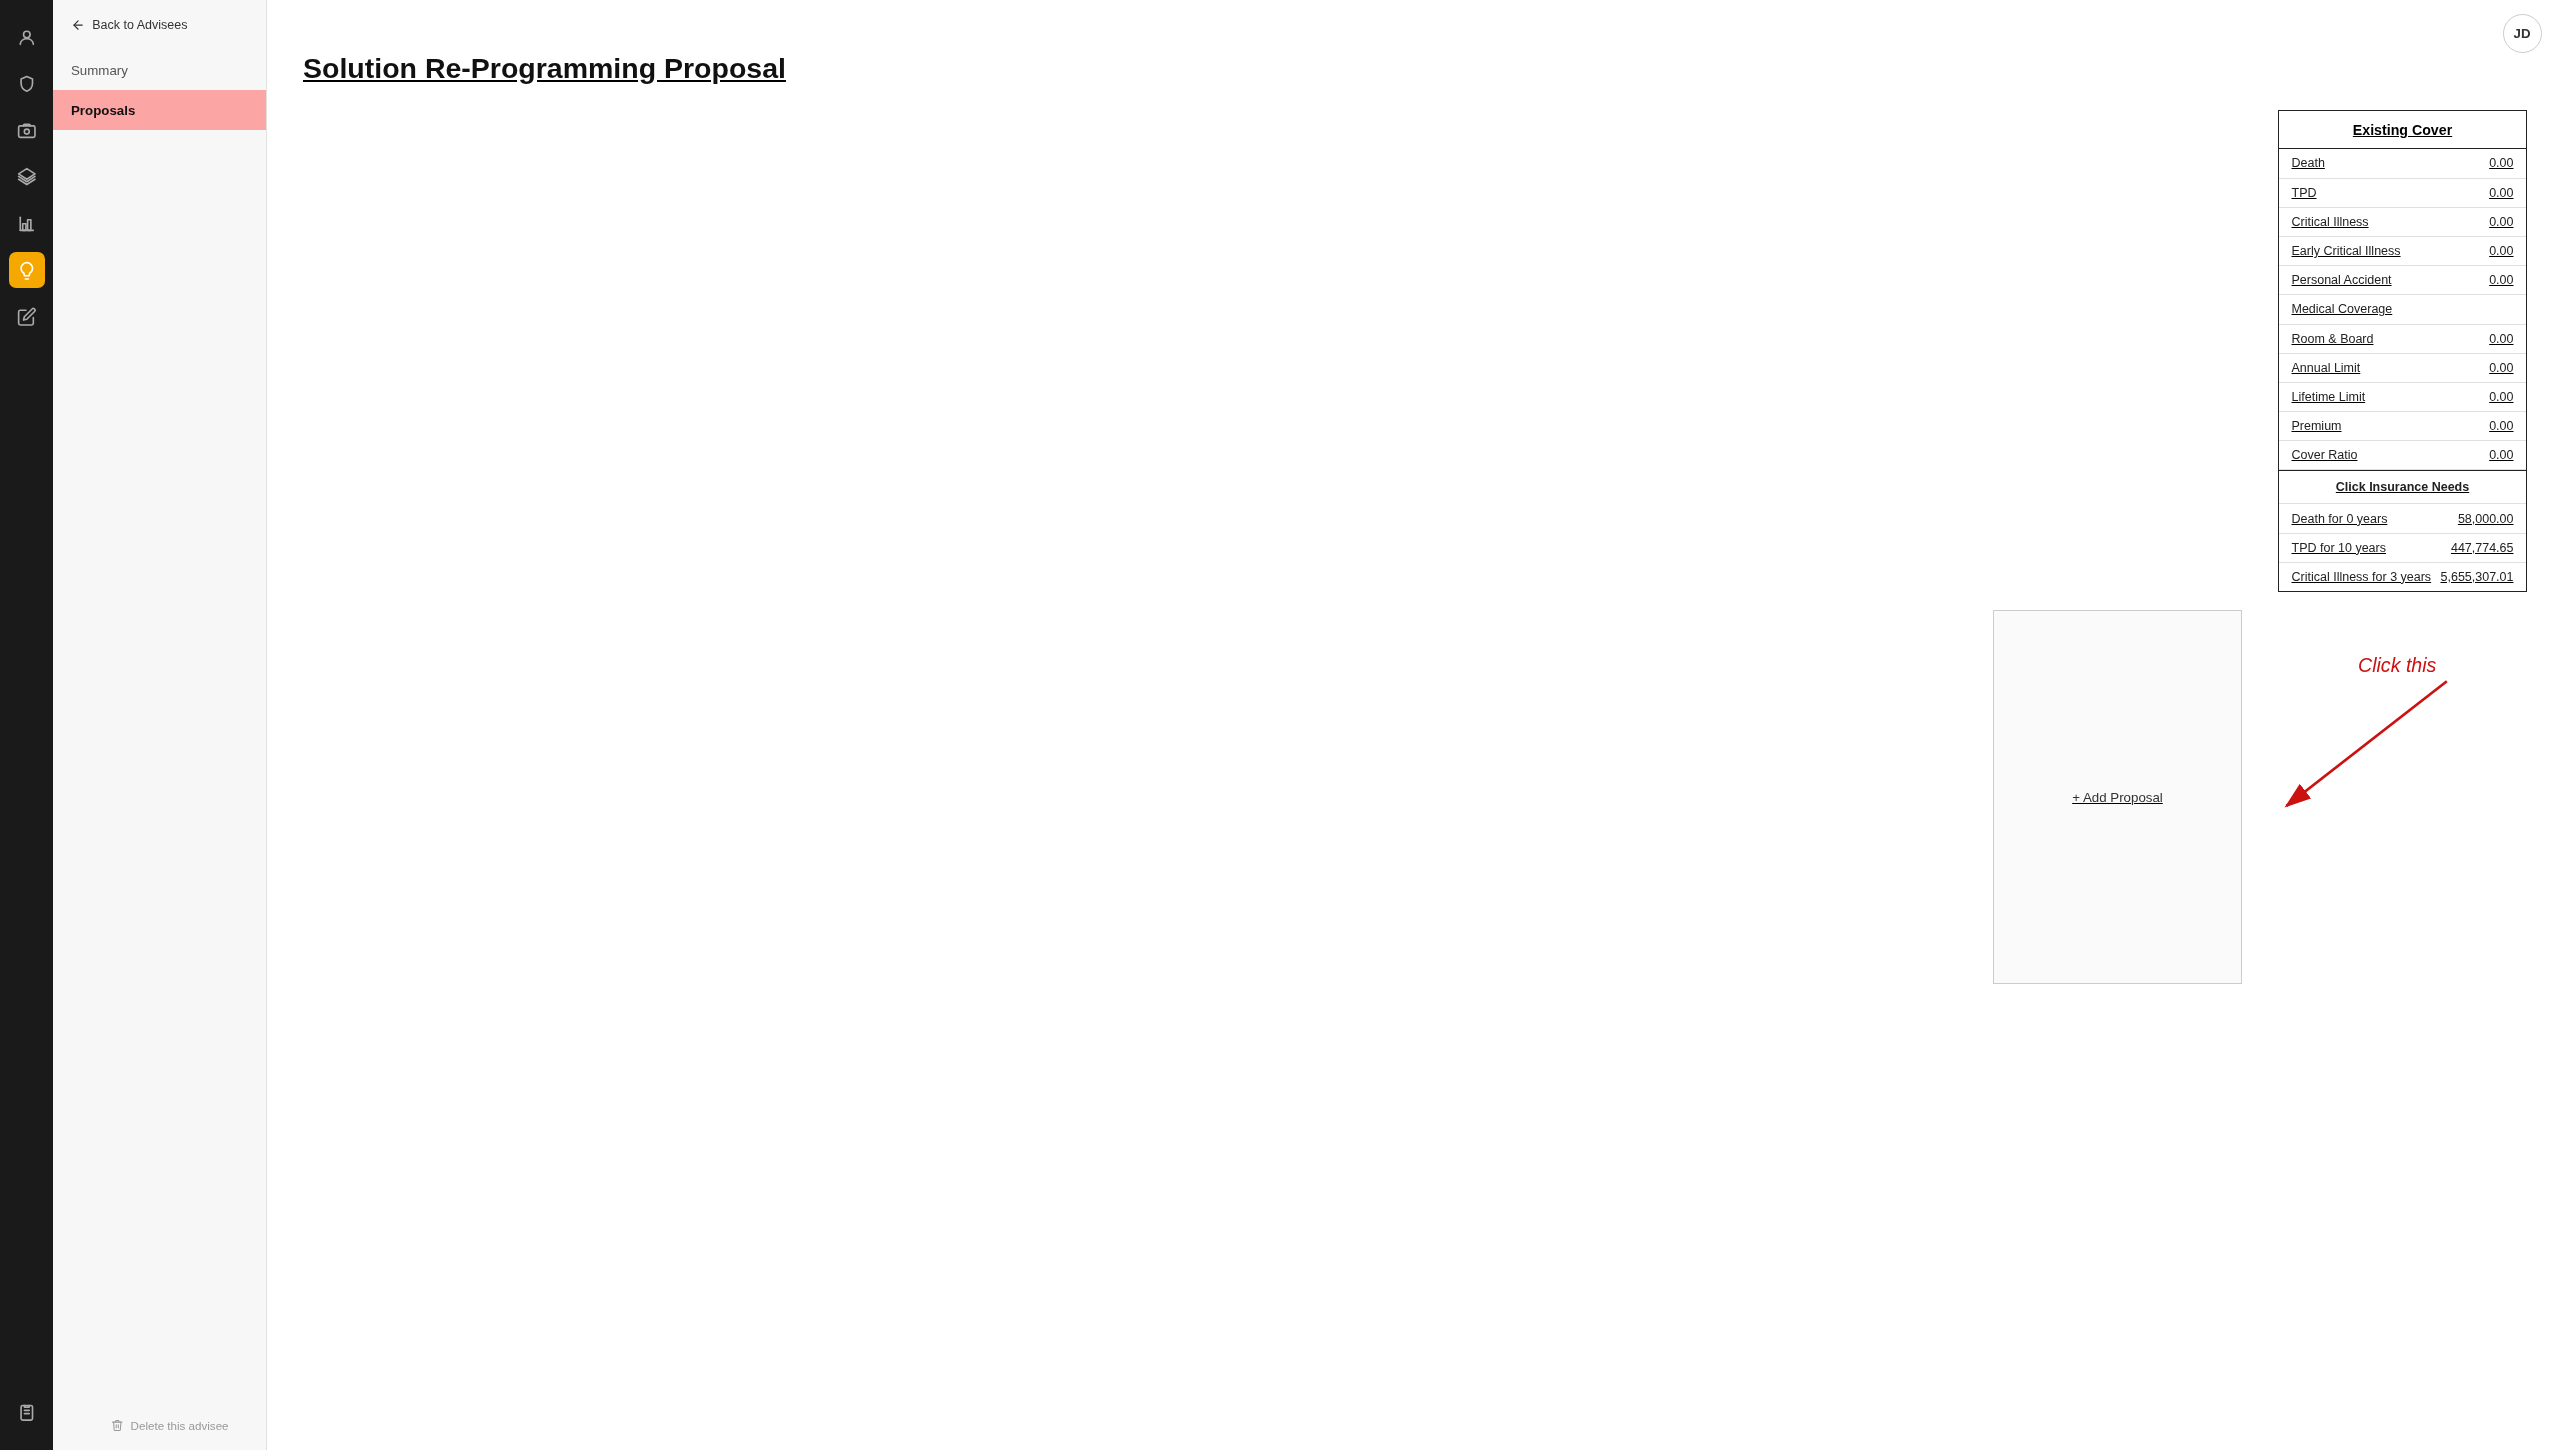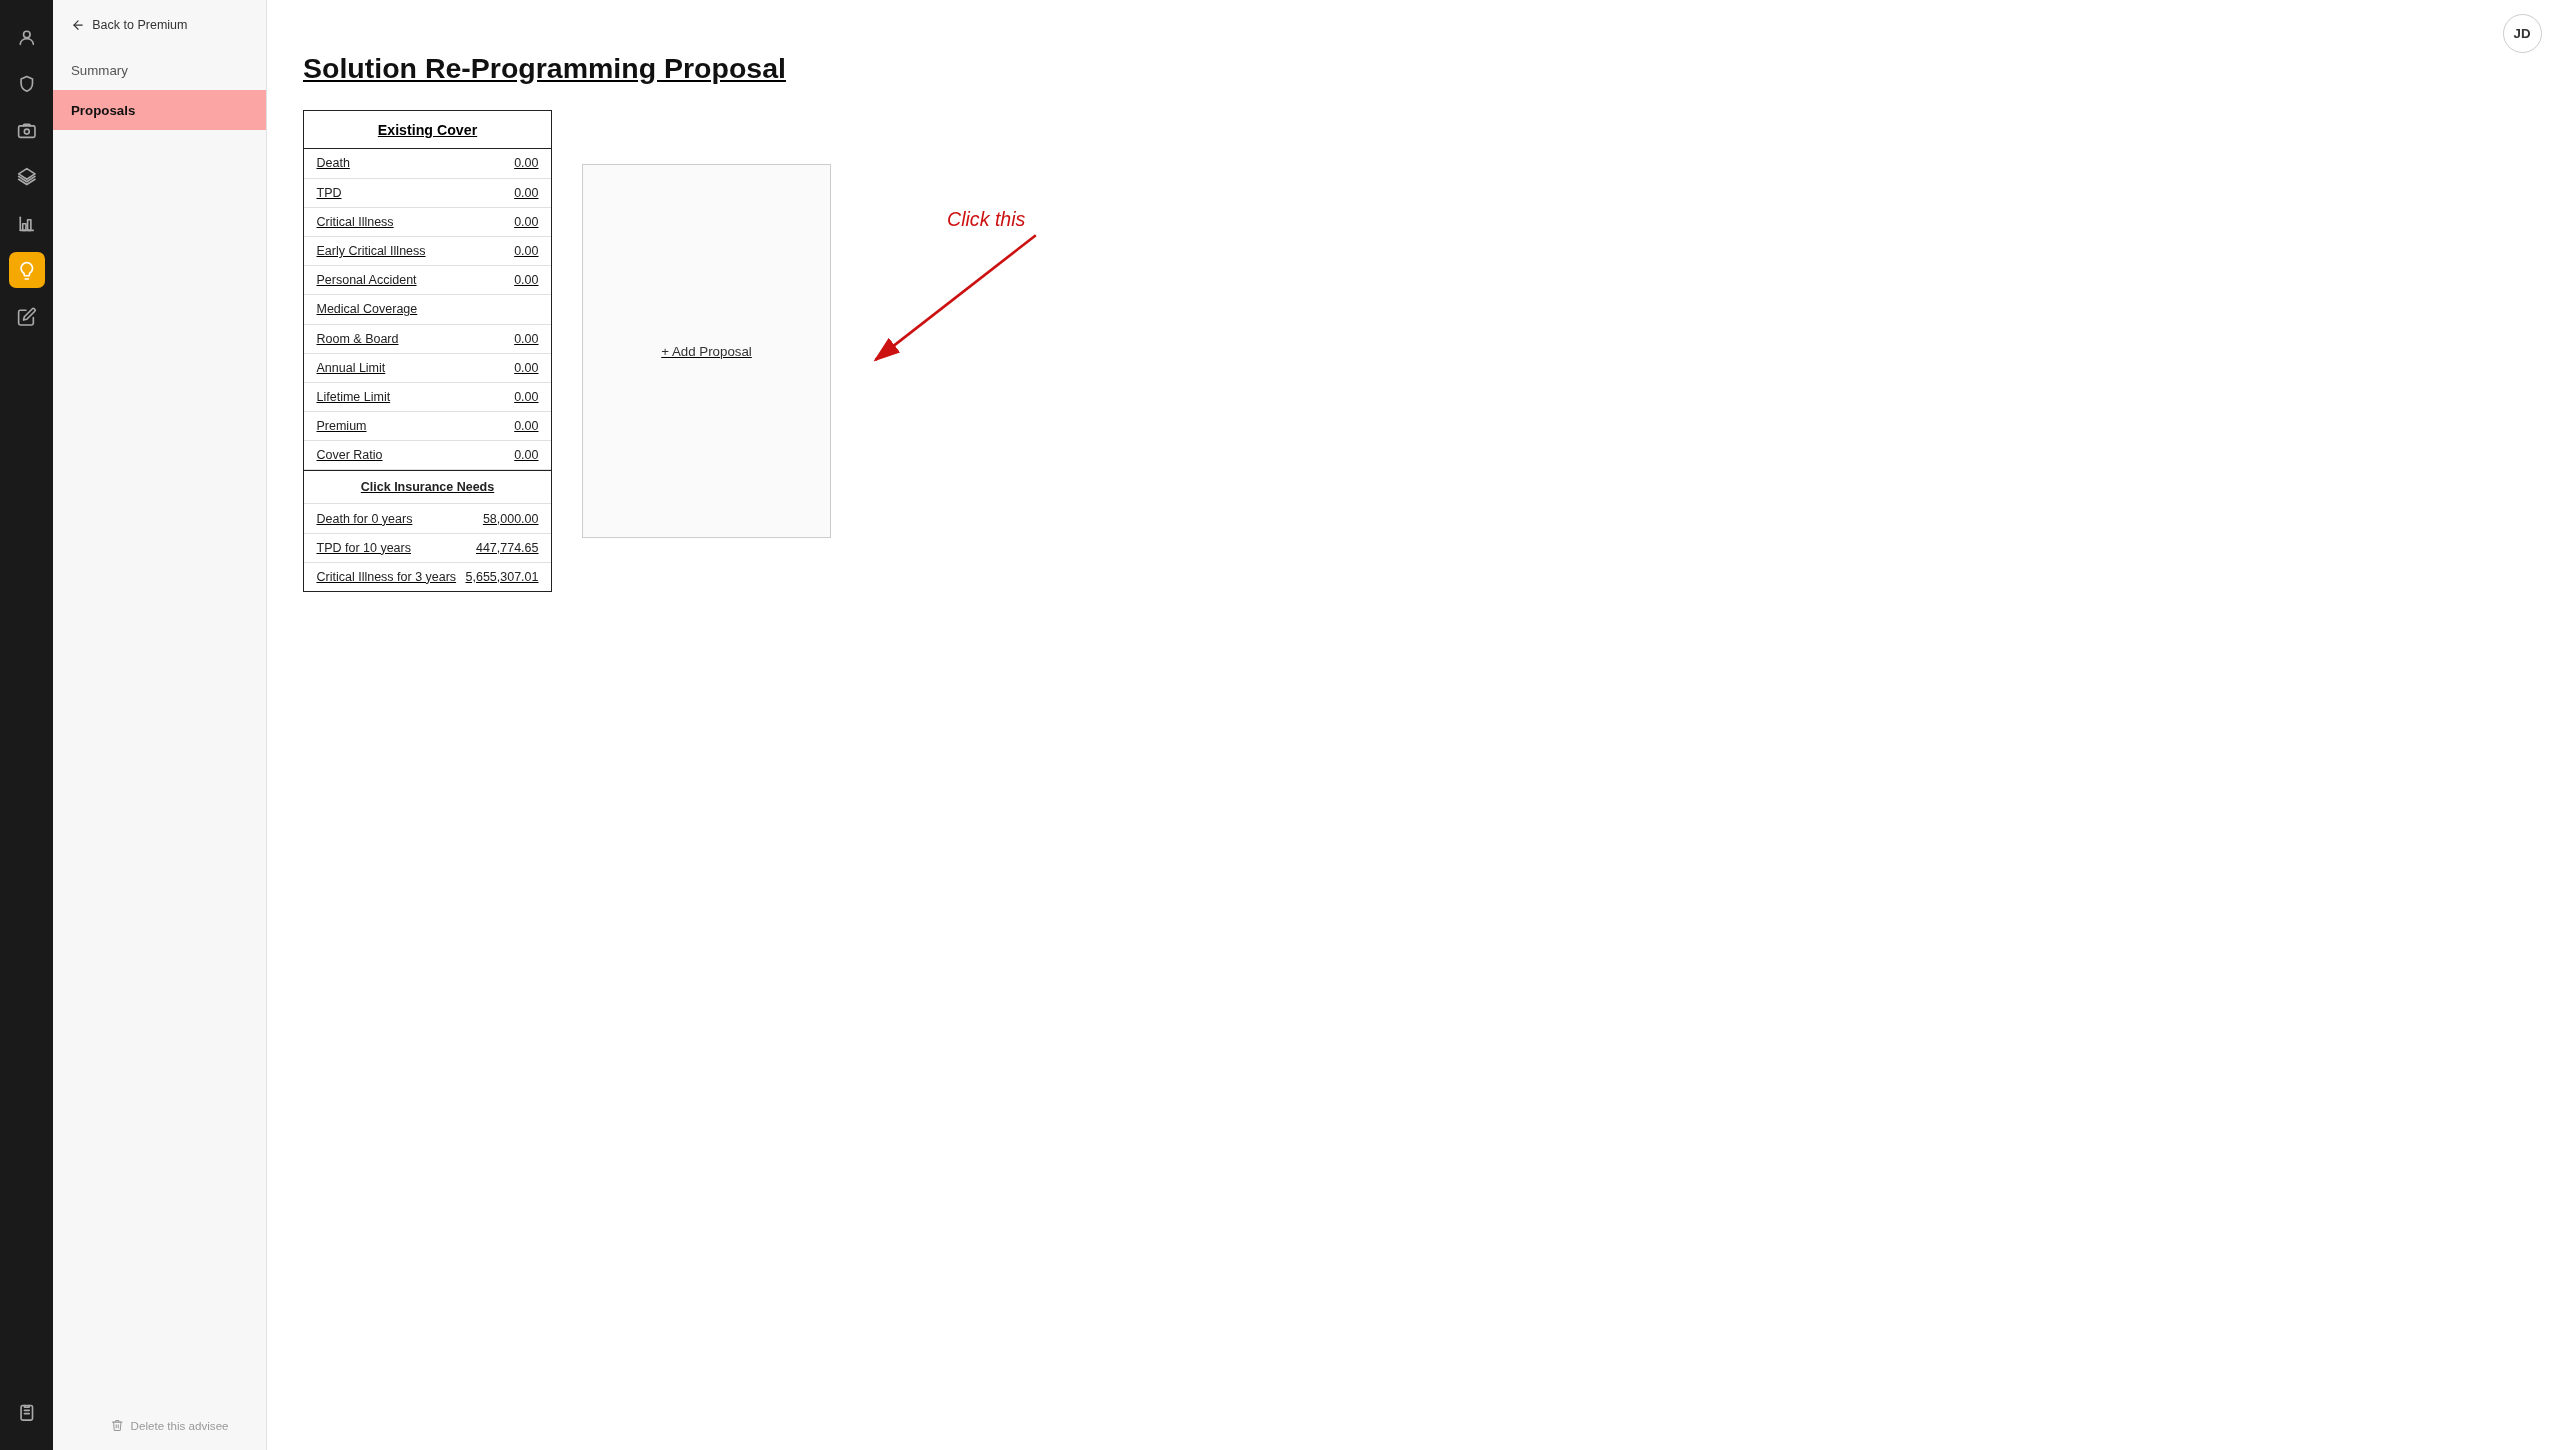--- a/index.html
+++ b/index.html
@@ -114,22 +114,23 @@
     .page-title {
       font-size: 28.5px;
       font-weight: 700;
       margin-bottom: 25px;
       color: #111;
     }
 
     
     .content-row {
       display: flex;
-      gap: 30px;
-      align-items: center;
+      gap: 18px;
+      align-items: flex-end;
+      flex-direction: column;
     }
 
     
     .existing-cover-table {
       width: 249px;
       border: 1.8px solid #222;
       flex-shrink: 0;
     }
     .table-header {
       background: #fff;
@@ -255,21 +256,21 @@
     </div>
   </div>
 </div>
 
 <div class="left-panel">
   <div class="back-link">
     <svg width="14.2" height="14.2" viewBox="0 0 24 24" fill="none" stroke="currentColor" stroke-width="2" stroke-linecap="round" stroke-linejoin="round">
         <line x1="19" y1="12" x2="5" y2="12"></line>
         <polyline points="12 19 5 12 12 5"></polyline>
       </svg>
-    <span>Back to Premium</span>
+    <span>Back to Advisees</span>
   </div>
   <div class="nav-item">
     <span>Summary</span>
   </div>
   <div class="nav-item active">
     <span>Proposals</span>
   </div>
   <div class="left-panel-bottom">
     <div class="delete-link">
       <svg width="12.5" height="12.5" viewBox="0 0 24 24" fill="none" stroke="currentColor" stroke-width="2" stroke-linecap="round" stroke-linejoin="round">

